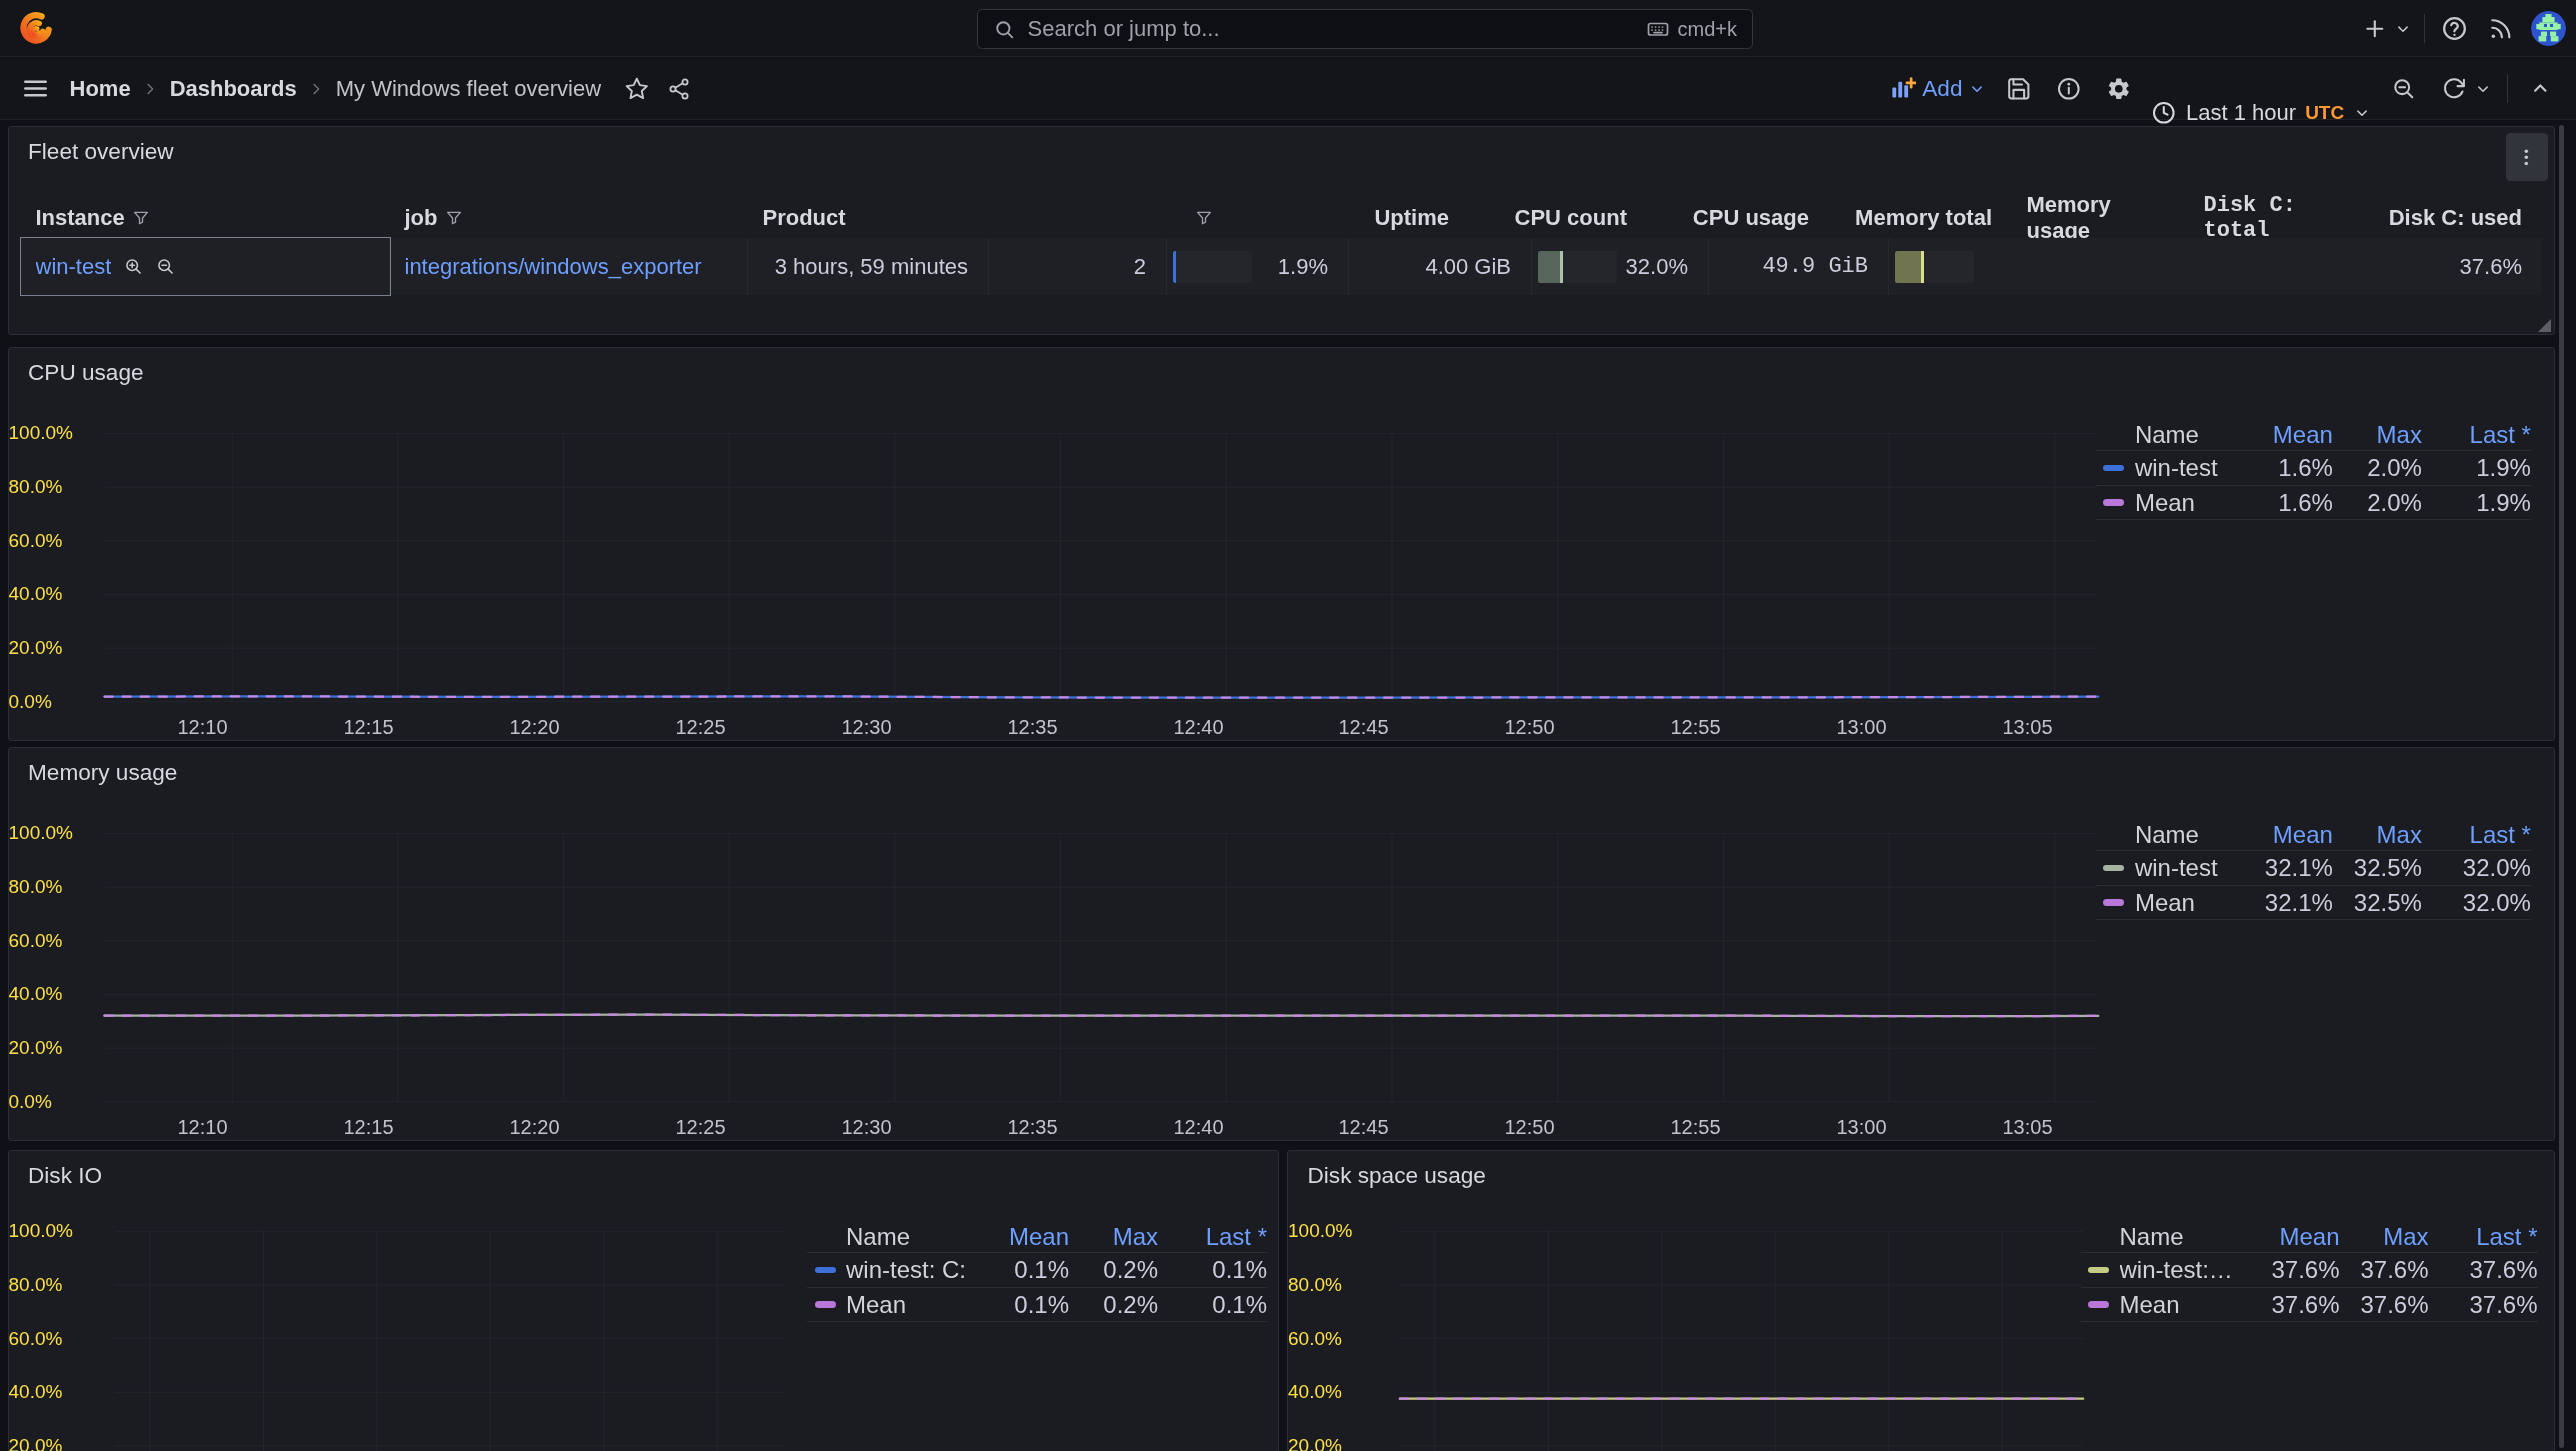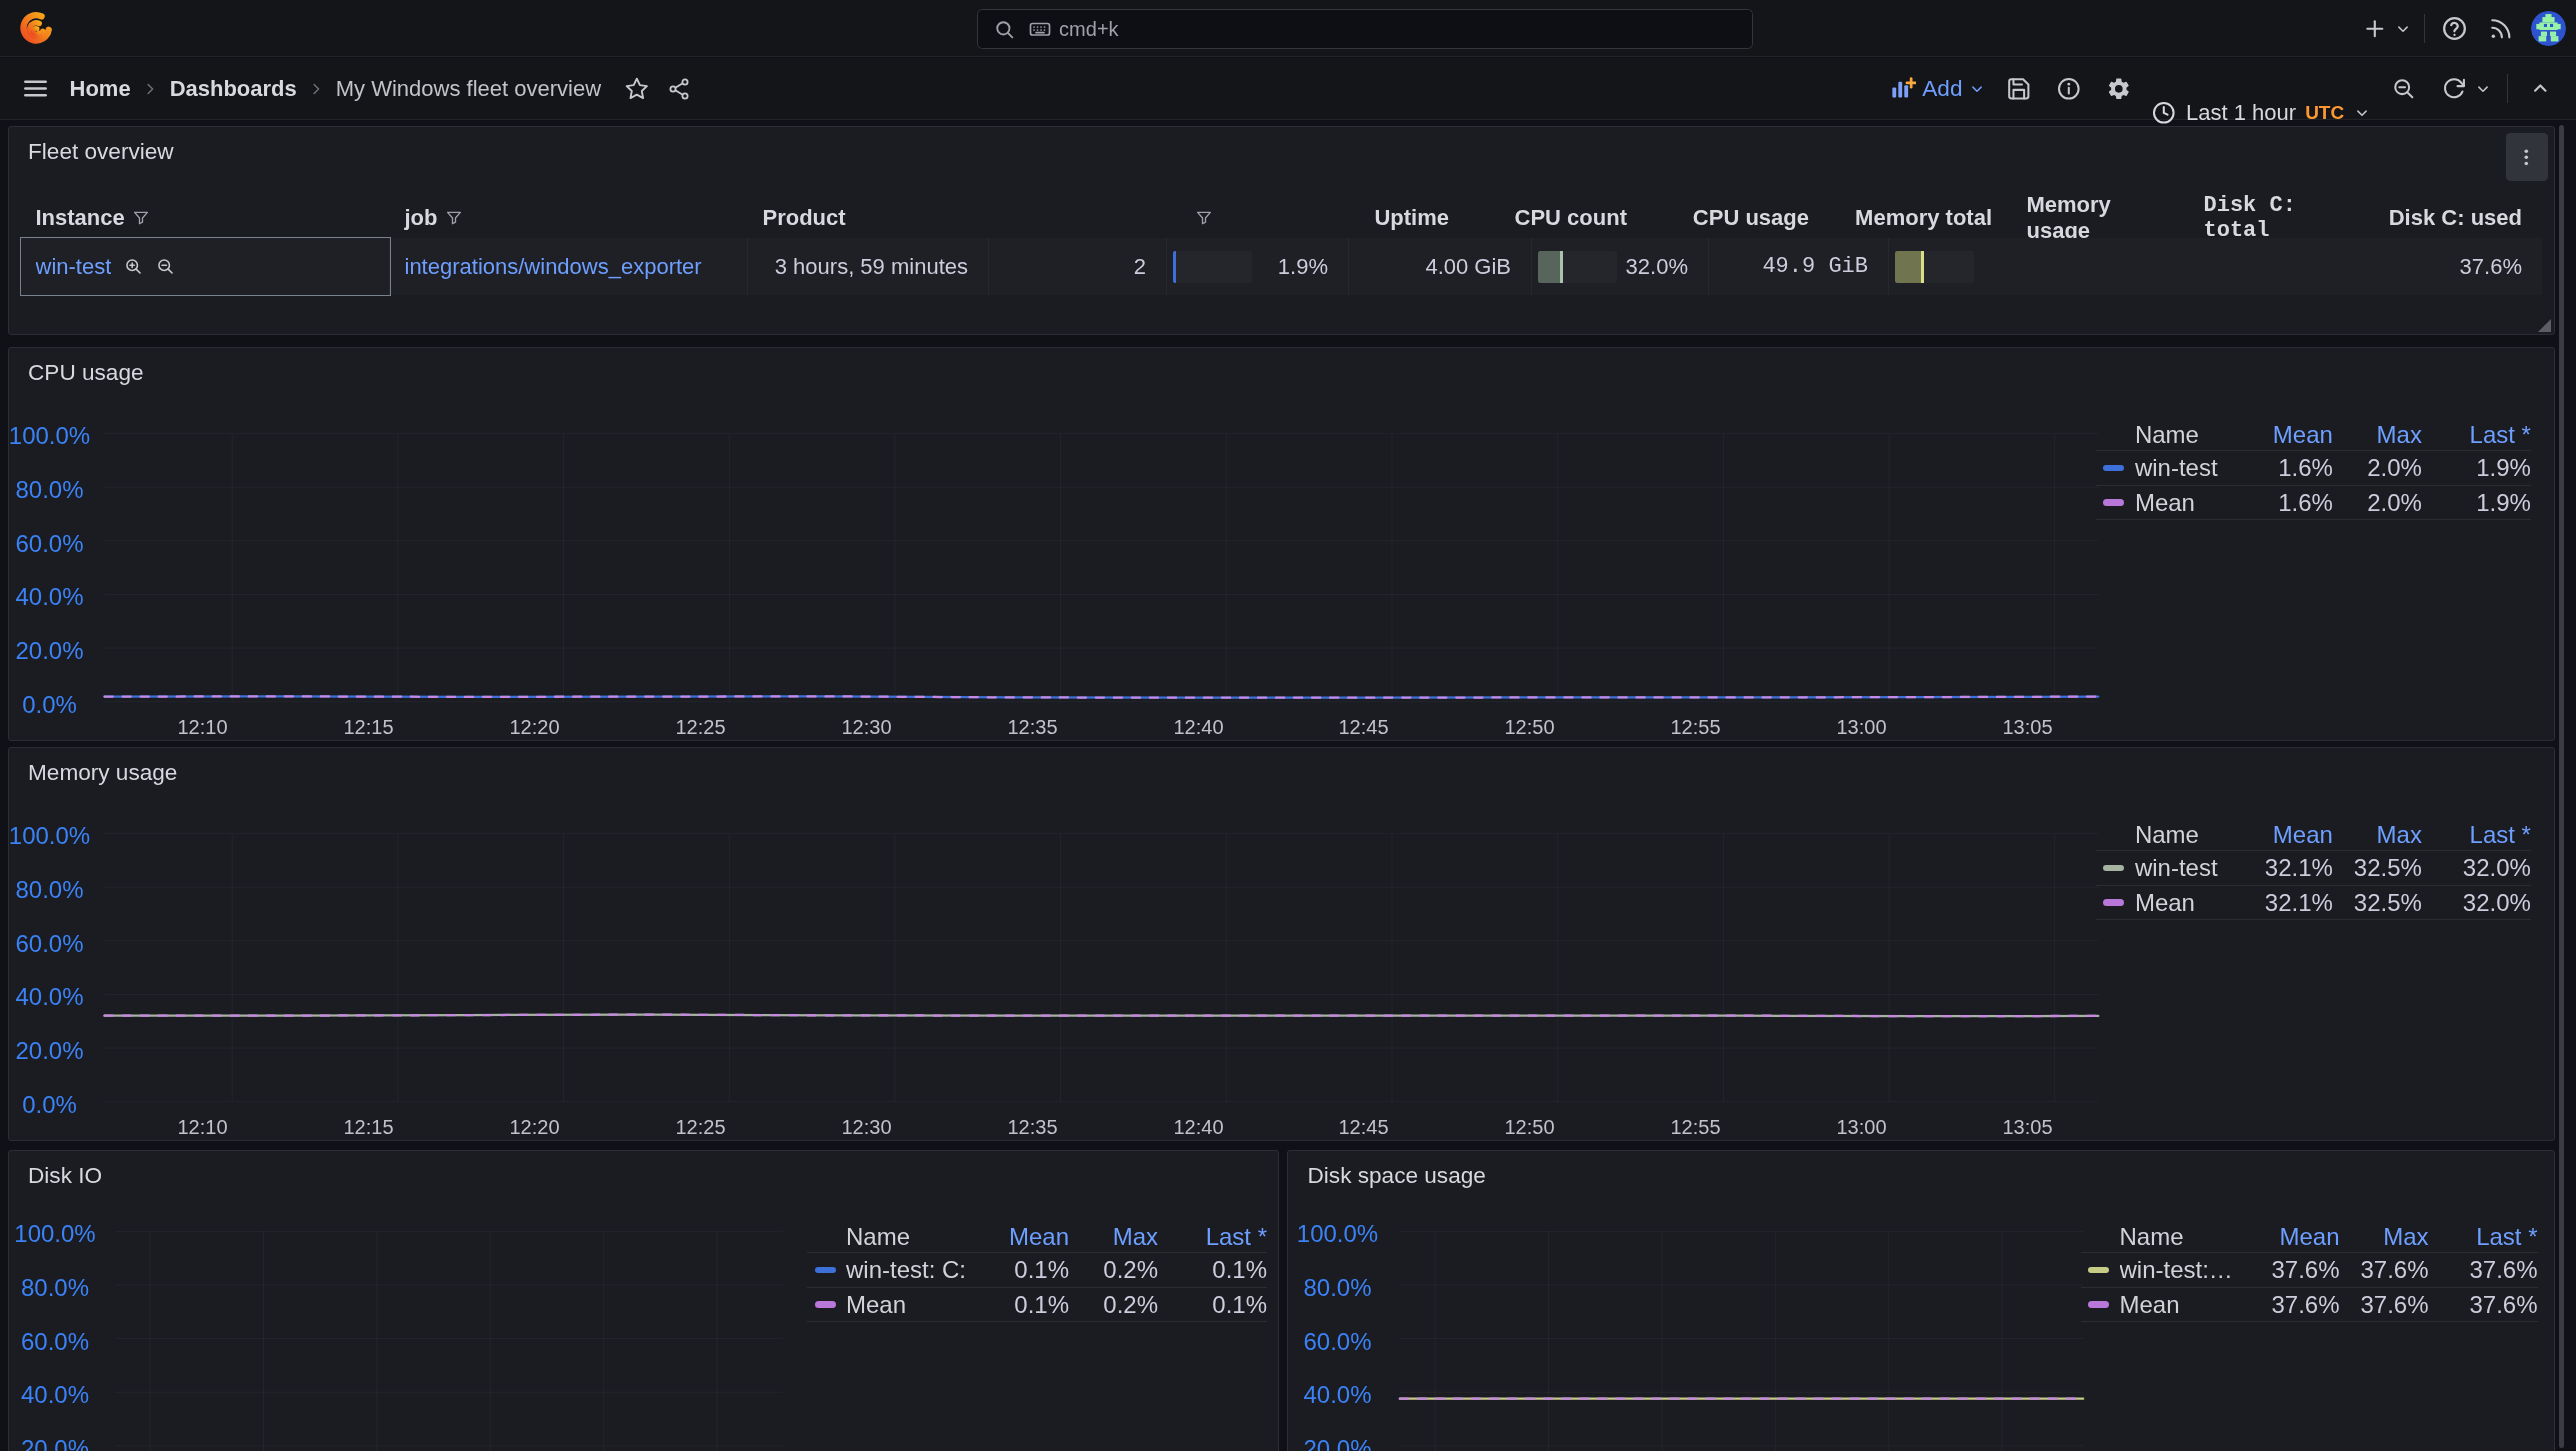--- a/index.html
+++ b/index.html
@@ -67,21 +67,21 @@
   .filter-ic{color:#9FA1A8;display:flex;}
   .gauge-cell{padding-left:6px;}
   .gauge{width:79px;height:32px;background:#24262C;border-radius:2.3px;overflow:hidden;display:flex;flex:none;}
   .gauge-fill{height:100%;}
   .gf-cpu{background:#3D71D9;min-width:3.8px;}
   .gf-mem{background:#57655C;border-right:3px solid #A9C4AB;}
   .gf-disk{background:#70744F;border-right:3px solid #D8DE8A;}
   .gval{margin-left:auto;padding-left:9px;}
 
   
-  .ytick{position:absolute;font-size:24px;color:#3b82f6;text-align:center;white-space:nowrap;}
+  .ytick{position:absolute;font-size:19px;color:#fde047;text-align:left;white-space:nowrap;}
   .xtick{position:absolute;font-size:20px;color:#C2C3CA;text-align:left;}
 
   
   .legend{position:absolute;font-size:24px;}
   .panel-cpu .legend,.panel-memory .legend{top:72px;right:22.6px;width:435px;}
   .panel-diskio .legend{top:71px;right:10.5px;width:460px;}
   .panel-diskspace .legend{top:71px;right:16.5px;width:457px;}
   .lg-row{display:grid;grid-template-columns:1fr 102px 89px 109px;align-items:center;height:35px;}
   .lg-head{color:#6E9FFF;font-weight:500;height:30px;}
   .lg-body{border-top:0.8px solid #2B2D33;color:#CCCCDC;}
@@ -111,20 +111,21 @@
     </svg>
   </div>
 
   <div class="searchbox">
     <span>
       <svg viewBox="0 0 24 24" width="22.6" height="22.6" fill="none" stroke="currentColor" stroke-width="2" stroke-linecap="round">
         <circle cx="11" cy="11" r="6.5"></circle>
           <line x1="16" y1="16" x2="20.5" y2="20.5"></line>
       </svg>
     </span>
+    <span class="search-placeholder">Search or jump to...</span>
     <span class="shortcut">
       <span>
         <svg viewBox="0 0 24 24" width="24" height="24" fill="none" stroke="currentColor" stroke-width="1.7" stroke-linecap="round">
           <rect x="2.5" y="6.5" width="19" height="11.5" rx="2"></rect>
           <path d="M6 10h.1M9.5 10h.1M13 10h.1M16.5 10h.1M6 13h.1M9.5 13h.1M13 13h.1M16.5 13h.1M8 15.6h8"></path>
         </svg>
       </span>
       <span>cmd+k</span>
     </span>
   </div>

